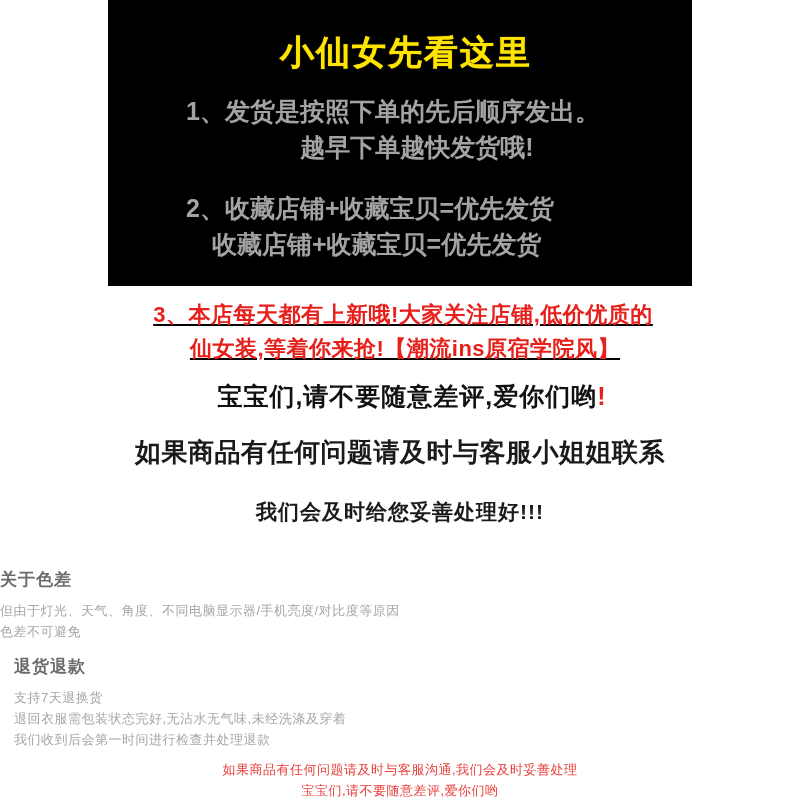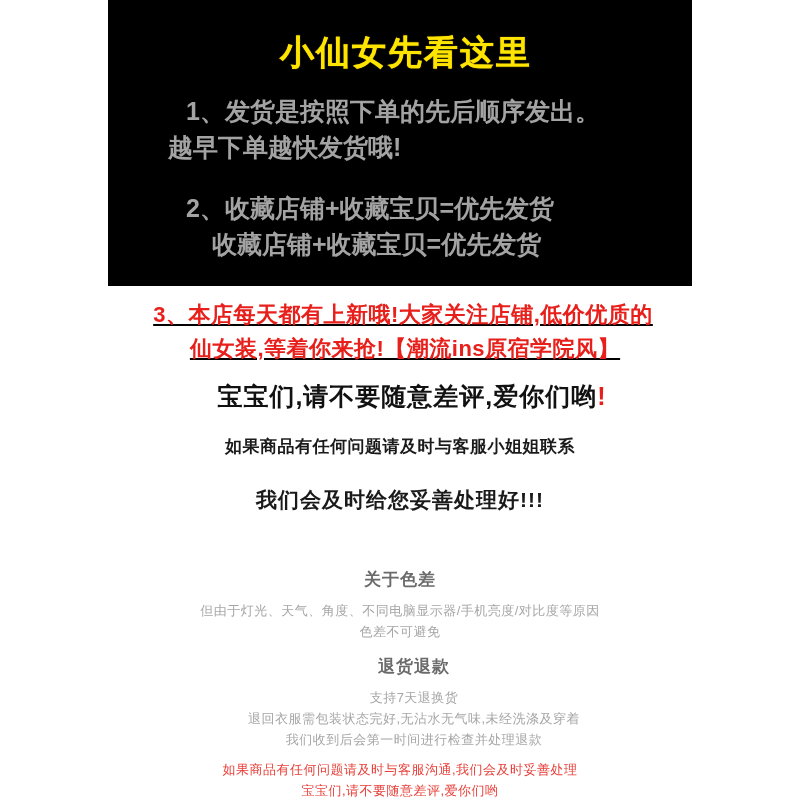--- a/index.html
+++ b/index.html
@@ -47,20 +47,21 @@
     font-weight: bold;
     line-height: 1.42;
     letter-spacing: 0px;
   }
   .banner-item1 {
     margin-top: 6px;
     padding-left: 40px;
   }
   .banner-item1 .l2 {
     margin-left: -18px;
+    text-align: center;
   }
   .banner-item2 {
     margin-top: 26px;
     padding-left: 40px;
   }
   .banner-item2 .l2 {
     margin-left: 26px;
   }
 
   
@@ -100,38 +101,37 @@
     font-weight: bold;
     letter-spacing: 1px;
     margin-bottom: 22px;
     padding-left: 24px;
   }
   .note-big .ex {
     color: #e8201c;
   }
   .note-mid {
     color: #1a1a1a;
-    font-size: 17px;
+    font-size: 26px;
     font-weight: bold;
     letter-spacing: 0.5px;
     margin-bottom: 28px;
   }
   .note-mid2 {
     color: #1a1a1a;
     font-size: 21px;
     font-weight: bold;
     letter-spacing: 1px;
   }
 
   
   .gray-block {
     position: absolute;
     left: 0;
     width: 800px;
-    text-align: center;
   }
   .sec-color { top: 568px; }
   .sec-return { top: 655px; padding-left: 14px; }
 
   .gray-heading {
     color: #6b6b6b;
     font-size: 17px;
     font-weight: bold;
     letter-spacing: 1px;
     margin-bottom: 10px;

